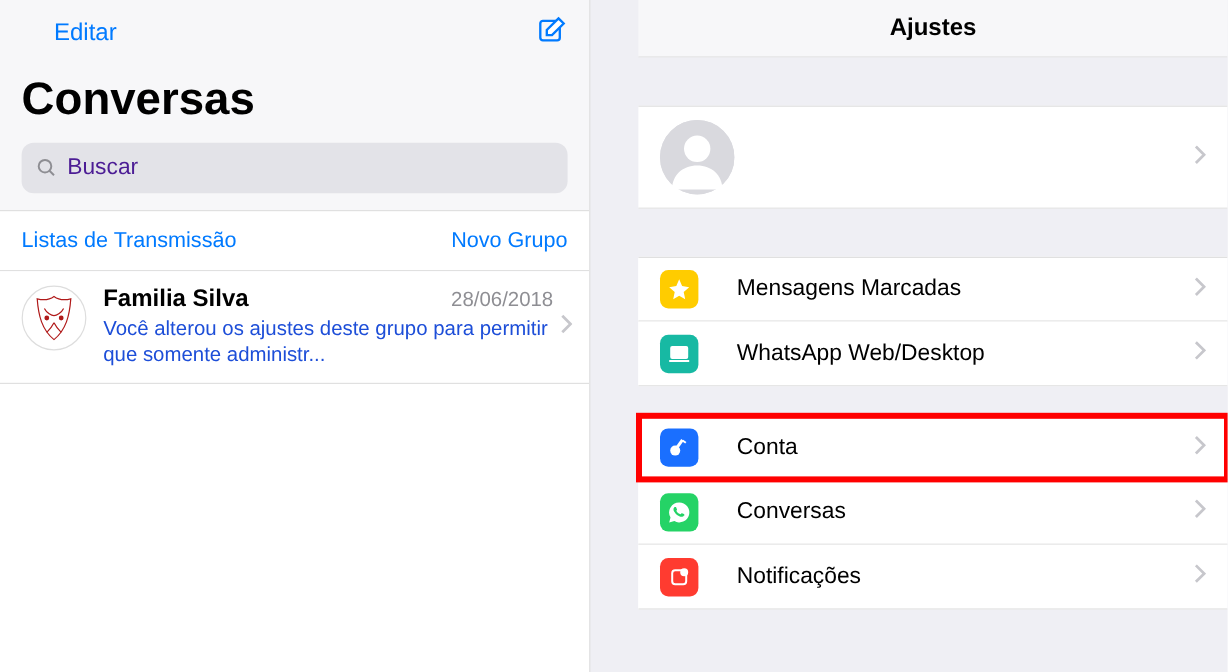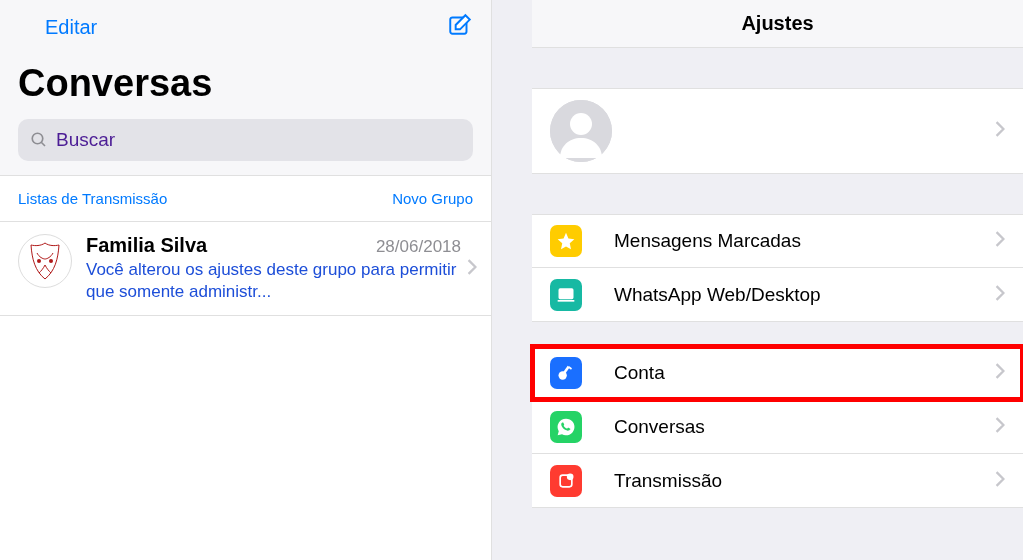--- a/index.html
+++ b/index.html
@@ -48,21 +48,21 @@
     font-size: 19px;
   }
   .searchbar svg { margin-right: 8px; flex-shrink: 0; }
   .link-row {
     background: #fff;
     display: flex;
     justify-content: space-between;
     padding: 14px 18px;
     border-top: 1px solid #e0e0e0;
     border-bottom: 1px solid #e0e0e0;
-    font-size: 15px;
+    font-size: 18px;
   }
   .link-row span { color: #007aff; }
   .chat-row {
     background: #fff;
     display: flex;
     padding: 12px 14px 12px 18px;
     border-bottom: 1px solid #e0e0e0;
     align-items: flex-start;
   }
   .chat-avatar {
@@ -284,21 +284,21 @@
           </svg>
       </span>
     </div>
     <div class="setting-row">
       <div class="setting-icon ic-red">
         <svg width="20" height="20" viewBox="0 0 24 24" fill="none" stroke="#fff" stroke-width="2">
             <rect x="5" y="5" width="14" height="14" rx="3"></rect>
             <circle cx="17" cy="7" r="3" fill="#fff"></circle>
           </svg>
       </div>
-      <span class="setting-label">Transmissão</span>
+      <span class="setting-label">Notificações</span>
       <span class="chevron">
         <svg width="10" height="16" viewBox="0 0 8 14" fill="none" stroke="#c7c7cc" stroke-width="2">
             <path d="M1 1l6 6-6 6"></path>
           </svg>
       </span>
     </div>
   </div>
 </div>
 
 </body></html>

